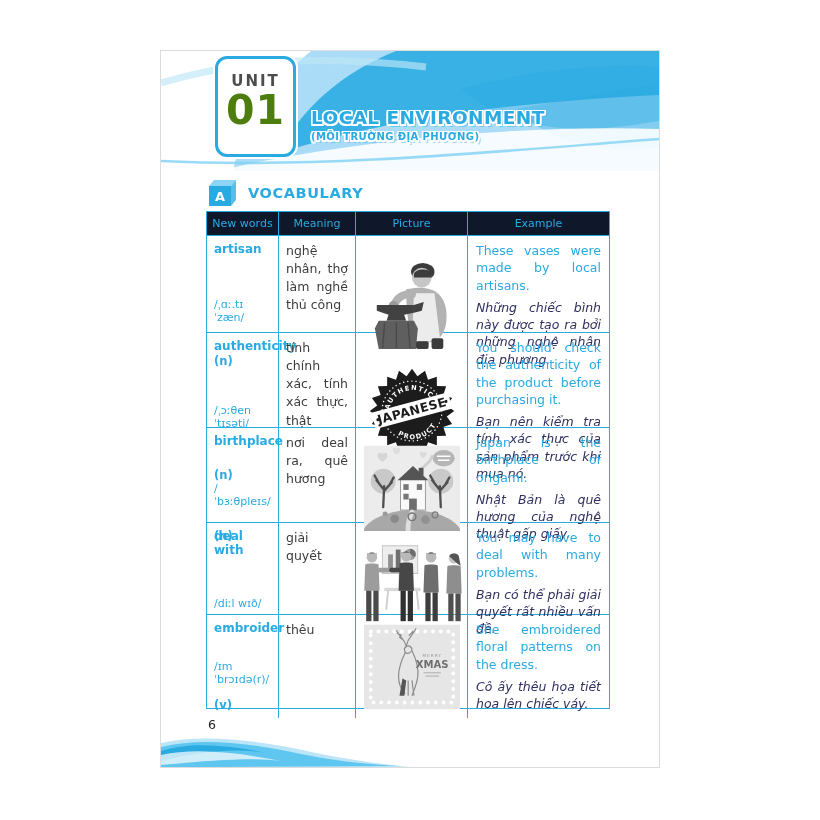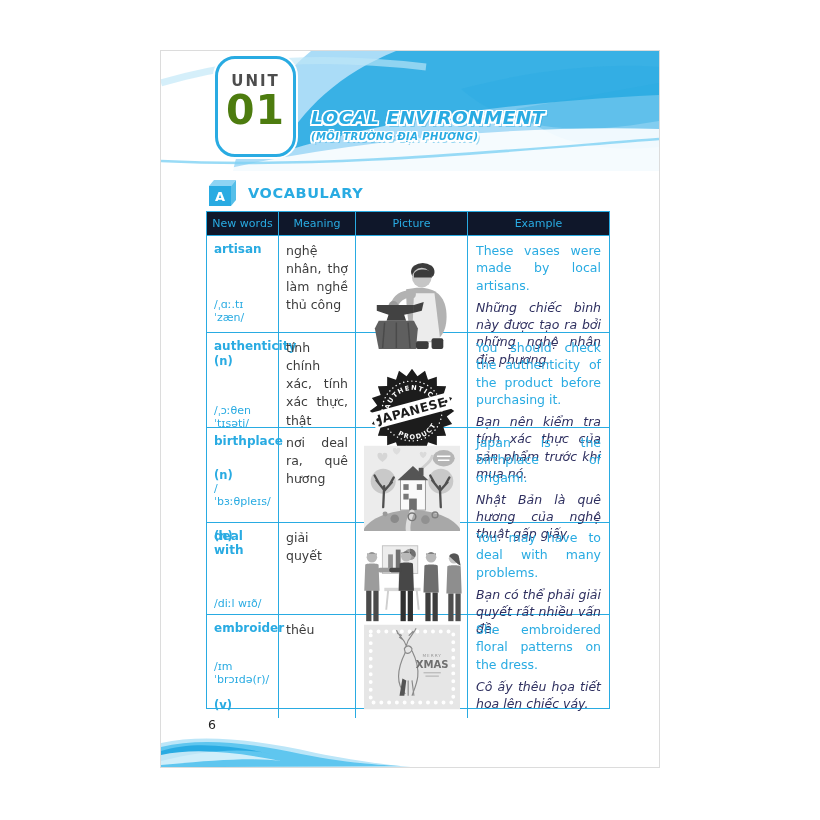--- a/index.html
+++ b/index.html
@@ -9,33 +9,32 @@
     -webkit-font-smoothing:antialiased;
   }
   .book-page{
     position:absolute;left:160px;top:50px;width:500px;height:718px;
     background:#fff;border:1px solid #dcdcdc;box-sizing:border-box;overflow:hidden;
   }
   
   .hero-wave{position:absolute;top:0;left:0;width:498px;height:120px;}
   .unit-box{
     position:absolute;left:54px;top:5px;width:81px;height:101px;background:#fff;
-    border:3px solid #29abe2;border-radius:20px;box-sizing:border-box;text-align:center;
+    border:3px solid #29abe2;border-radius:12px;box-sizing:border-box;text-align:center;
     box-shadow:0 0 0 2px #ffffff;
   }
   .unit-label{margin-top:13px;font-size:15px;font-weight:bold;color:#4d4d4d;letter-spacing:2px;}
   .unit-number{font-size:41px;font-weight:800;color:#4d7c0f;line-height:1.02;letter-spacing:1px;}
   .hero-title{position:absolute;left:150px;top:56px;}
   .title-main,.title-sub{
     font-weight:800;color:#29abe2;letter-spacing:.4px;
     text-shadow:
       -1.5px -1.5px 0 #fff, 1.5px -1.5px 0 #fff, -1.5px 1.5px 0 #fff, 1.5px 1.5px 0 #fff,
       0 -1.5px 0 #fff, 0 1.5px 0 #fff, -1.5px 0 0 #fff, 1.5px 0 0 #fff,
       2.5px 2.5px 0 rgba(41,171,226,.45);
-    font-style: italic;
   }
   .title-main{font-size:18.5px;}
   .title-sub{font-size:10px;margin-top:3px;}
   
   .section-head{position:absolute;left:45px;top:127px;display:flex;align-items:center;gap:11px;}
   .section-title{font-size:14.5px;font-weight:bold;color:#29abe2;letter-spacing:.6px;}
   
   .vocab-table{
     position:absolute;left:45px;top:160px;width:404px;
     border:1.5px solid #29abe2;box-sizing:border-box;background:#fff;

